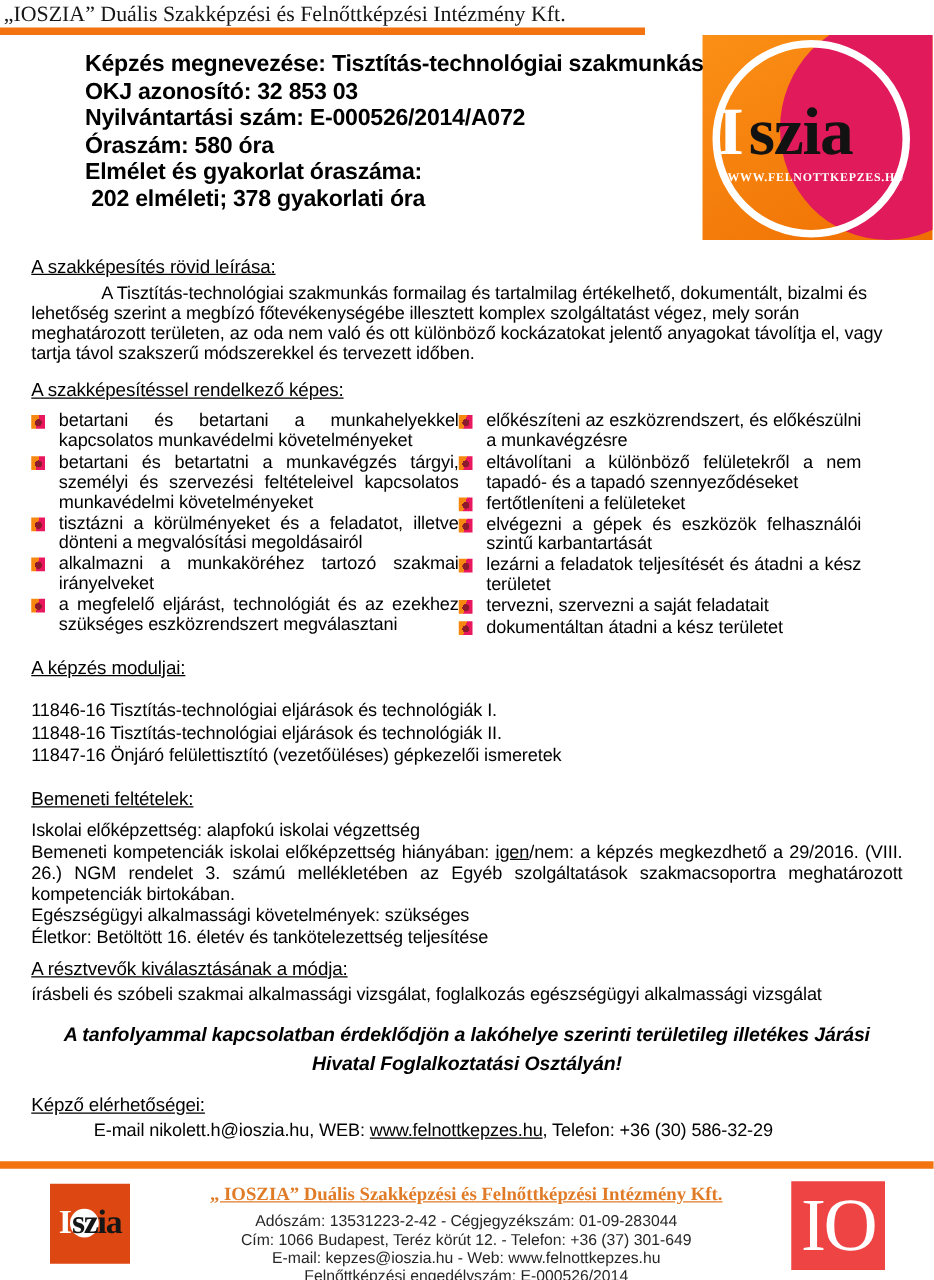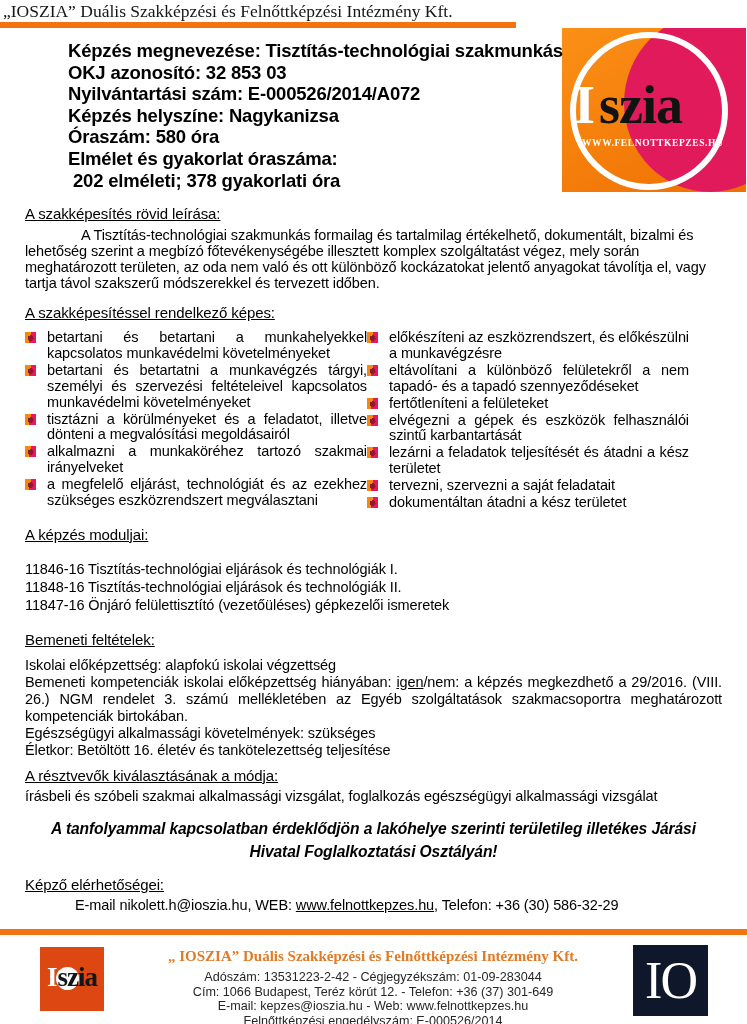--- a/index.html
+++ b/index.html
@@ -64,26 +64,26 @@
   #h-eler{margin-top:13px;}
   .eler-line{margin-top:4px;padding-left:50px;}
   
   .footer-rule{position:absolute;left:0;top:929px;width:747px;height:6px;background:#f2730f;}
   .f-logo-left{position:absolute;left:40px;top:947px;width:64px;height:64px;background:#dd4712;}
   .f-ll-o{position:absolute;left:16px;top:20px;width:23px;height:23px;border-radius:50%;background:#ffffff;}
   .f-ll-text{position:absolute;left:7px;top:17px;font-family:"Liberation Serif",serif;font-weight:bold;font-size:27px;line-height:1;}
   .f-ll-i{color:#ffffff;}
   .f-ll-szia{color:#161616;letter-spacing:-1px;}
   .f-center{position:absolute;left:113px;top:948px;width:520px;text-align:center;}
-  .f-title{font-family:"Liberation Serif",serif;font-weight:bold;font-size:15px;color:#e07b28;margin:0 0 5px;}
+  .f-title{font-family:"Liberation Serif",serif;font-weight:bold;font-size:15px;color:#e07b28;margin:0 0 5px;text-decoration:underline;}
   .f-line{font-size:12.6px;color:#262626;line-height:14.6px;}
   .f-logo-right{
-    position:absolute;left:633px;top:945px;width:75px;height:71px;background:#0f172a;
+    position:absolute;left:633px;top:945px;width:75px;height:71px;background:#ef4444;
     display:flex;align-items:center;justify-content:center;
-    font-family:"Liberation Serif",serif;font-size:52px;color:#ffffff;letter-spacing:-2px;
+    font-family:"Liberation Serif",serif;font-size:60px;color:#ffffff;letter-spacing:-2px;
   }
 </style>
 </head>
 <body>
 
 <div class="top-banner">„IOSZIA” Duális Szakképzési és Felnőttképzési Intézmény Kft.</div>
 <div class="top-rule"></div>
 
 <div class="main-logo">
   <div class="ml-magenta"></div>
@@ -91,21 +91,20 @@
   <div class="ml-word">
     <span class="ml-i">I</span><span class="ml-szia">szia</span>
   </div>
   <div class="ml-url">WWW.FELNOTTKEPZES.HU</div>
 </div>
 
 <div class="header-block">
   <div>Képzés megnevezése: Tisztítás-technológiai szakmunkás</div>
   <div>OKJ azonosító: 32 853 03</div>
   <div>Nyilvántartási szám: E-000526/2014/A072</div>
-  <div>Képzés helyszíne: Nagykanizsa</div>
   <div>Óraszám: 580 óra</div>
   <div>Elmélet és gyakorlat óraszáma:</div>
   <div class="indent-sm">202 elméleti; 378 gyakorlati óra</div>
 </div>
 
 <div class="content">
 
   <h3 class="sec-h" id="h-leiras">A szakképesítés rövid leírása:</h3>
   <p class="p-leiras">A Tisztítás-technológiai szakmunkás formailag és tartalmilag értékelhető, dokumentált, bizalmi és lehetőség szerint a megbízó főtevékenységébe illesztett komplex szolgáltatást végez, mely során meghatározott területen, az oda nem való és ott különböző kockázatokat jelentő anyagokat távolítja el, vagy tartja távol szakszerű módszerekkel és tervezett időben.</p>
 

